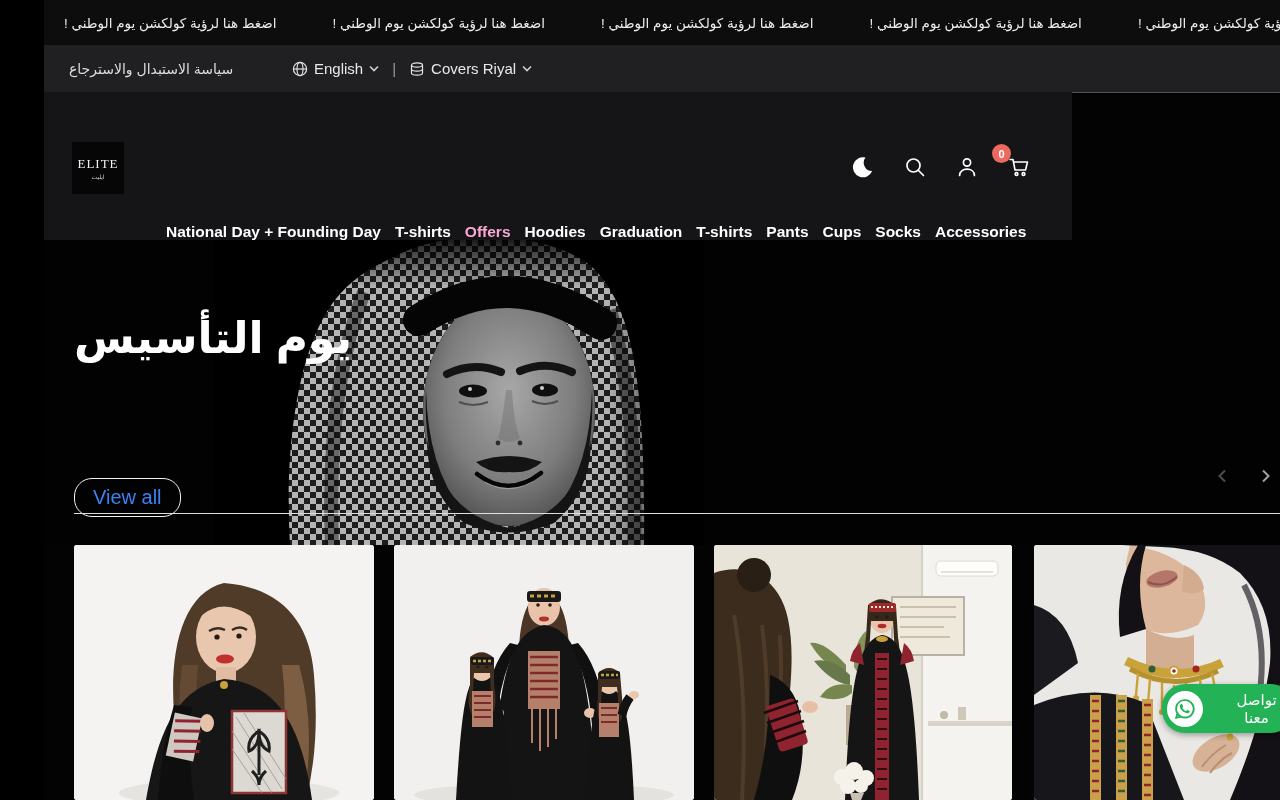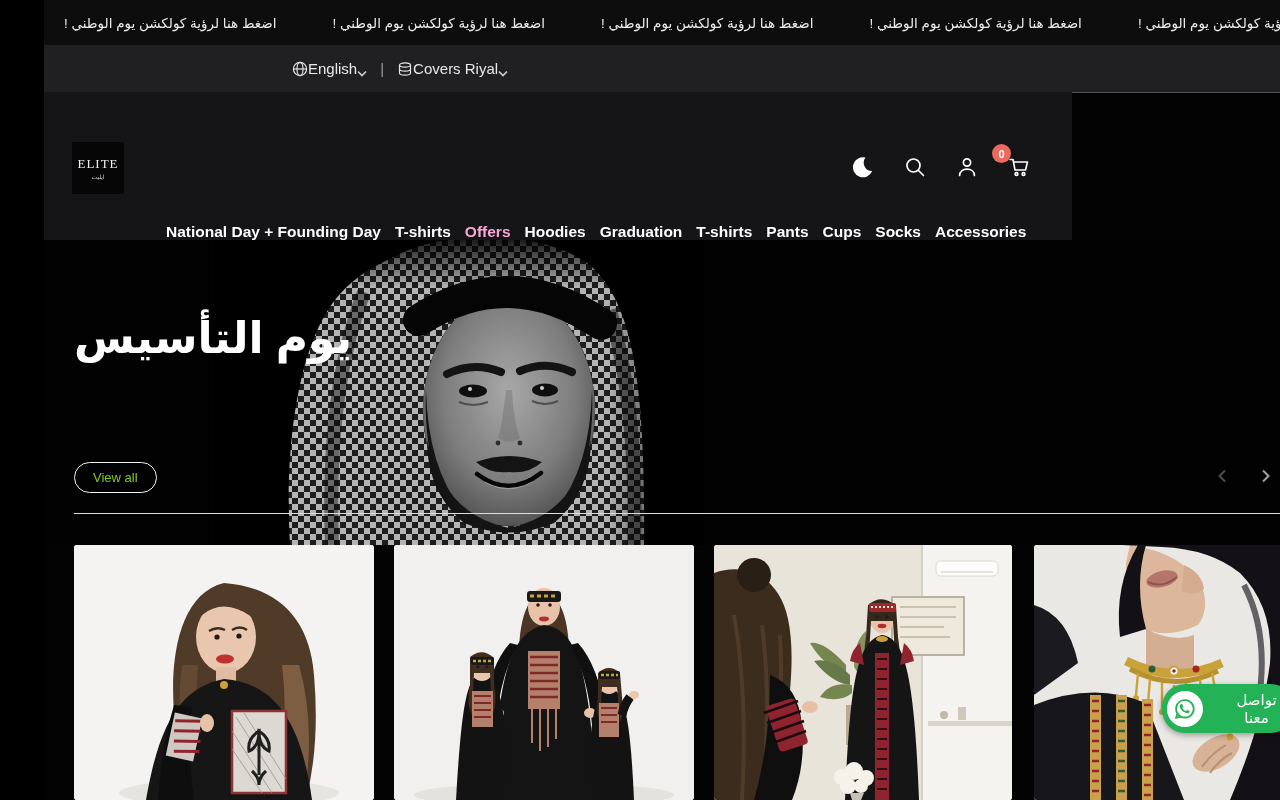--- a/index.html
+++ b/index.html
@@ -14,21 +14,21 @@
             background:#fff;color:#141414;font-size:12px;font-weight:700;line-height:17px;text-align:center;
             cursor:pointer;z-index:5;}
 
   
   .utility{position:absolute;left:0;top:45px;width:1280px;height:47px;background:#202023;
            border-bottom:1px solid #505156;}
   .policy{position:absolute;left:25px;top:0;height:47px;display:flex;align-items:center;
           font-size:14px;color:#dcdcdc;cursor:pointer;}
   .locale{position:absolute;left:248px;top:0;height:47px;display:flex;align-items:center;gap:7px;
           font-size:15px;color:#e8e8e8;}
-  .locale .sel{display:flex;align-items:flex-end;cursor:pointer;}
+  .locale .sel{display:flex;align-items:center;gap:6px;cursor:pointer;}
   .locale .bar{color:#9a9a9a;margin:0 6px;}
   .ic{display:inline-flex;}
 
   
   .header{position:absolute;left:0;top:92px;width:1028px;height:148px;background:#151518;}
   .logo{position:absolute;left:28px;top:50px;width:52px;height:52px;background:#060606;
         display:flex;flex-direction:column;align-items:center;justify-content:center;cursor:pointer;}
   .logo .lt{font-family:"Liberation Serif","DejaVu Serif",serif;font-size:13px;letter-spacing:1px;color:#f2f2f2;}
   .logo .ls{font-size:6px;color:#cfcfcf;margin-top:1px;}
   .nav1{position:absolute;left:122px;top:131px;display:flex;gap:14px;font-size:15.5px;font-weight:600;}
@@ -37,22 +37,22 @@
   .nav1 span.accent{color:#f9a8d4;}
   .hicons{position:absolute;right:40px;top:64px;display:flex;gap:26px;align-items:center;}
   .hicon{position:relative;width:26px;height:26px;display:flex;align-items:center;justify-content:center;cursor:pointer;}
   .badge{position:absolute;left:-14px;top:-12px;min-width:19px;height:19px;border-radius:50%;background:#ec6960;
          color:#fff;font-size:11px;font-weight:700;display:flex;align-items:center;justify-content:center;}
 
   
   .hero{position:absolute;left:0;top:240px;width:1280px;height:305px;background:#020202;}
   .hero-img{position:absolute;left:170px;top:0;width:490px;height:305px;}
   .hero-title{position:absolute;left:30px;top:72px;font-size:44px;font-weight:700;color:#fff;direction:rtl;}
-  .viewall{position:absolute;left:30px;top:222px;padding:7px 18px;border:1.5px solid #f2f2f2;border-radius:18px;
-           font-size:13px;color:#84cc16;background:transparent;cursor:pointer;}
+  .viewall{position:absolute;left:30px;top:238px;padding:7px 18px;border:1.5px solid #f2f2f2;border-radius:18px;
+           font-size:20px;color:#3b82f6;background:transparent;cursor:pointer;}
   .car-btn{position:absolute;top:228px;width:18px;height:18px;cursor:pointer;}
   .car-prev{left:1171px;}
   .car-next{left:1213px;}
   .divider{position:absolute;left:30px;top:273px;width:1220px;height:1px;background:#dedede;}
 
   
   .card{position:absolute;top:545px;height:255px;background:#f2f1ef;border-radius:3px;overflow:hidden;cursor:pointer;}
   .c1{left:30px;width:300px;}
   .c2{left:350px;width:300px;}
   .c3{left:670px;width:298px;}
@@ -77,20 +77,21 @@
     <span>اضغط هنا لرؤية كولكشن يوم الوطني !</span>
     <span>اضغط هنا لرؤية كولكشن يوم الوطني !</span>
     <span>اضغط هنا لرؤية كولكشن يوم الوطني !</span>
 
   </div>
   <div class="announce-close">
     <span>✕</span>
   </div>
 
   <div class="utility">
+    <div class="policy">سياسة الاستبدال والاسترجاع</div>
     <div class="locale">
       <div class="sel">
         <span class="ic">
           <svg width="16" height="16" viewBox="0 0 16 16" fill="none" stroke="#e4e4e4" stroke-width="1.2">
             <circle cx="8" cy="8" r="6.6"></circle>
               <ellipse cx="8" cy="8" rx="3" ry="6.6"></ellipse>
               <line x1="1.4" y1="8" x2="14.6" y2="8"></line>
           </svg>
         </span>
         <span>English</span>

